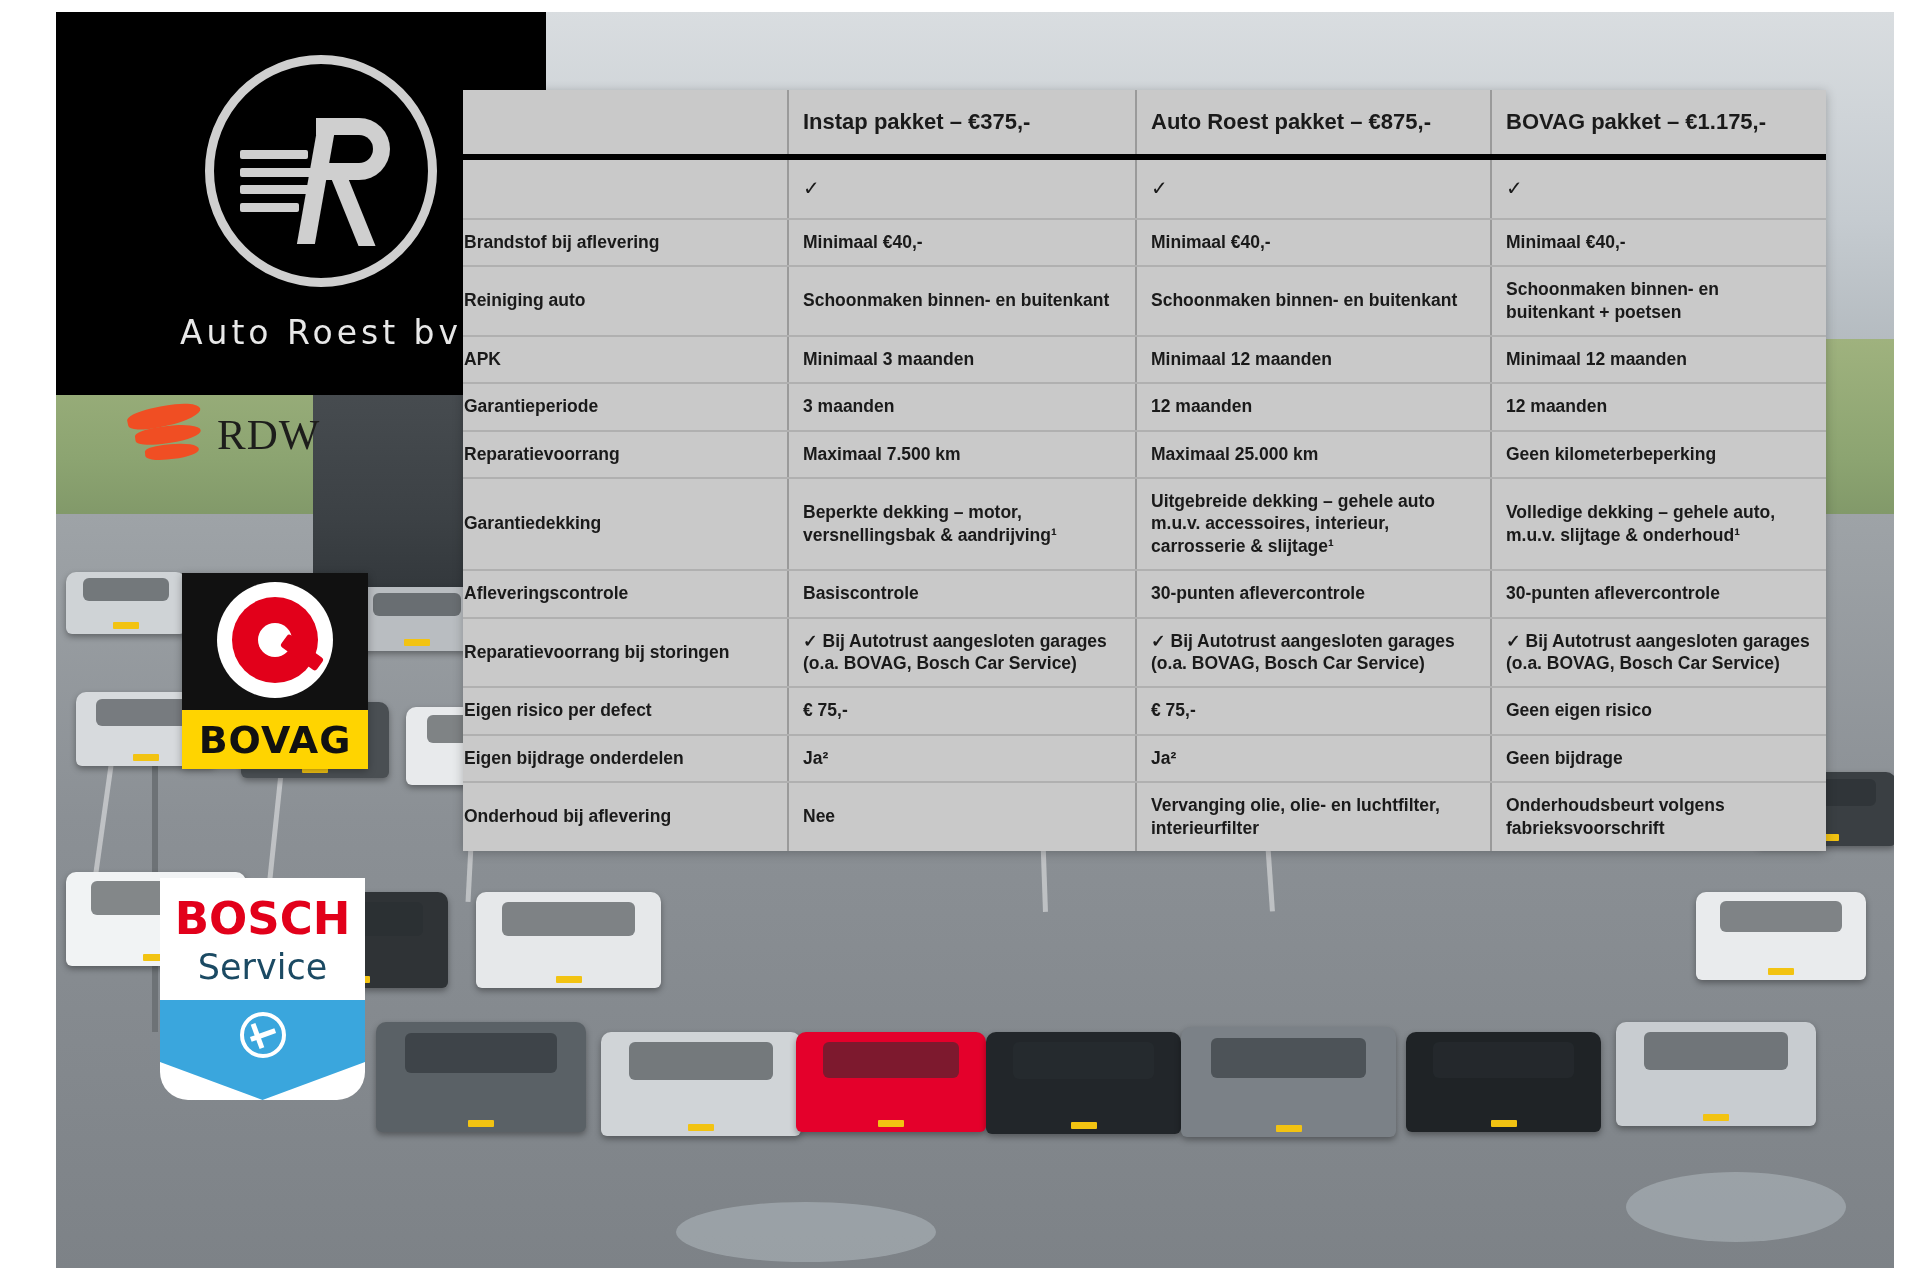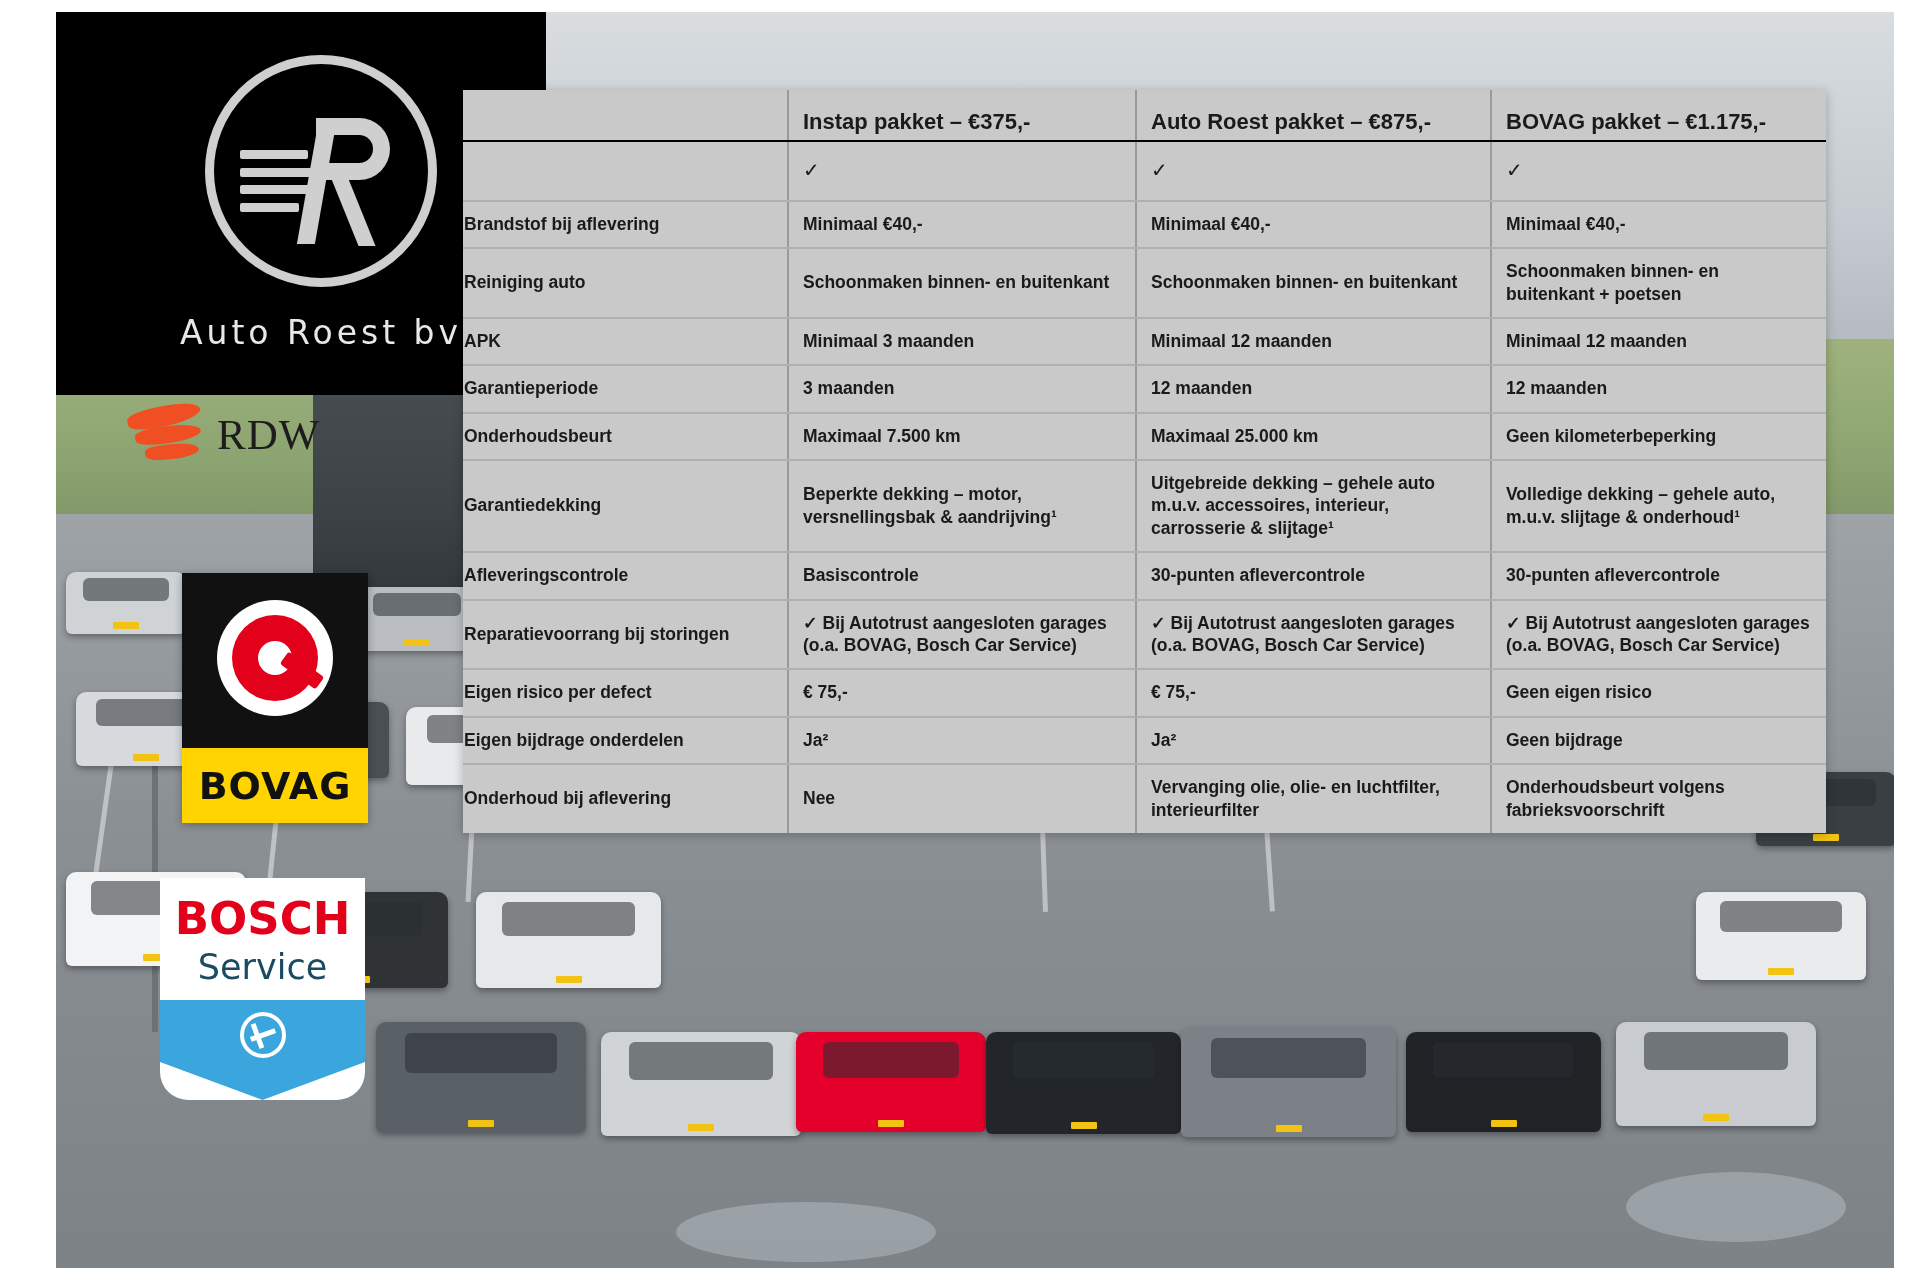--- a/index.html
+++ b/index.html
@@ -220,21 +220,21 @@
     font-size: 43px;
     font-family: "Liberation Serif", serif;
     letter-spacing: 1px;
   }
 
   .bovag-badge {
     position: absolute;
     left: 182px;
     top: 573px;
     width: 186px;
-    height: 250px;
+    height: 196px;
     background: #ffffff;
     box-shadow: 0 2px 8px rgba(0,0,0,0.3);
   }
   .bovag-black {
     position: absolute;
     left: 0; top: 0; width: 100%; height: 70%;
     background: #111111;
   }
   .bovag-circle {
     position: absolute;
@@ -385,22 +385,22 @@
     line-height: 1.28;
     background: #c9c9c9;
     font-family: "Liberation Sans", sans-serif;
   }
   table.compare tr td:last-child, table.compare tr th:last-child {
     border-right: none;
   }
   table.compare thead th {
     font-size: 22px;
     padding-top: 18px;
-    padding-bottom: 4px;
-    border-bottom: 2px solid #000000;
+    padding-bottom: 18px;
+    border-bottom: 6px solid #000000;
   }
   table.compare thead th.blank { background: #c9c9c9; }
   table.compare td.rowlabel { padding-left: 1px; }
   table.compare td.check {
     font-size: 20px;
     font-weight: normal;
     padding-top: 16px;
     padding-bottom: 16px;
   }
   table.compare tr:last-child td { border-bottom: none; }
@@ -573,21 +573,21 @@
           <td>Minimaal 12 maanden</td>
           <td>Minimaal 12 maanden</td>
         </tr>
         <tr>
           <td class="rowlabel">Garantieperiode</td>
           <td>3 maanden</td>
           <td>12 maanden</td>
           <td>12 maanden</td>
         </tr>
         <tr>
-          <td class="rowlabel">Onderhoudsbeurt</td>
+          <td class="rowlabel">Reparatievoorrang</td>
           <td>Maximaal 7.500 km</td>
           <td>Maximaal 25.000 km</td>
           <td>Geen kilometerbeperking</td>
         </tr>
         <tr>
           <td class="rowlabel">Garantiedekking</td>
           <td>Beperkte dekking – motor, versnellingsbak &amp; aandrijving¹</td>
           <td>Uitgebreide dekking – gehele auto m.u.v. accessoires, interieur, carrosserie &amp; slijtage¹</td>
           <td>Volledige dekking – gehele auto, m.u.v. slijtage &amp; onderhoud¹</td>
         </tr>

